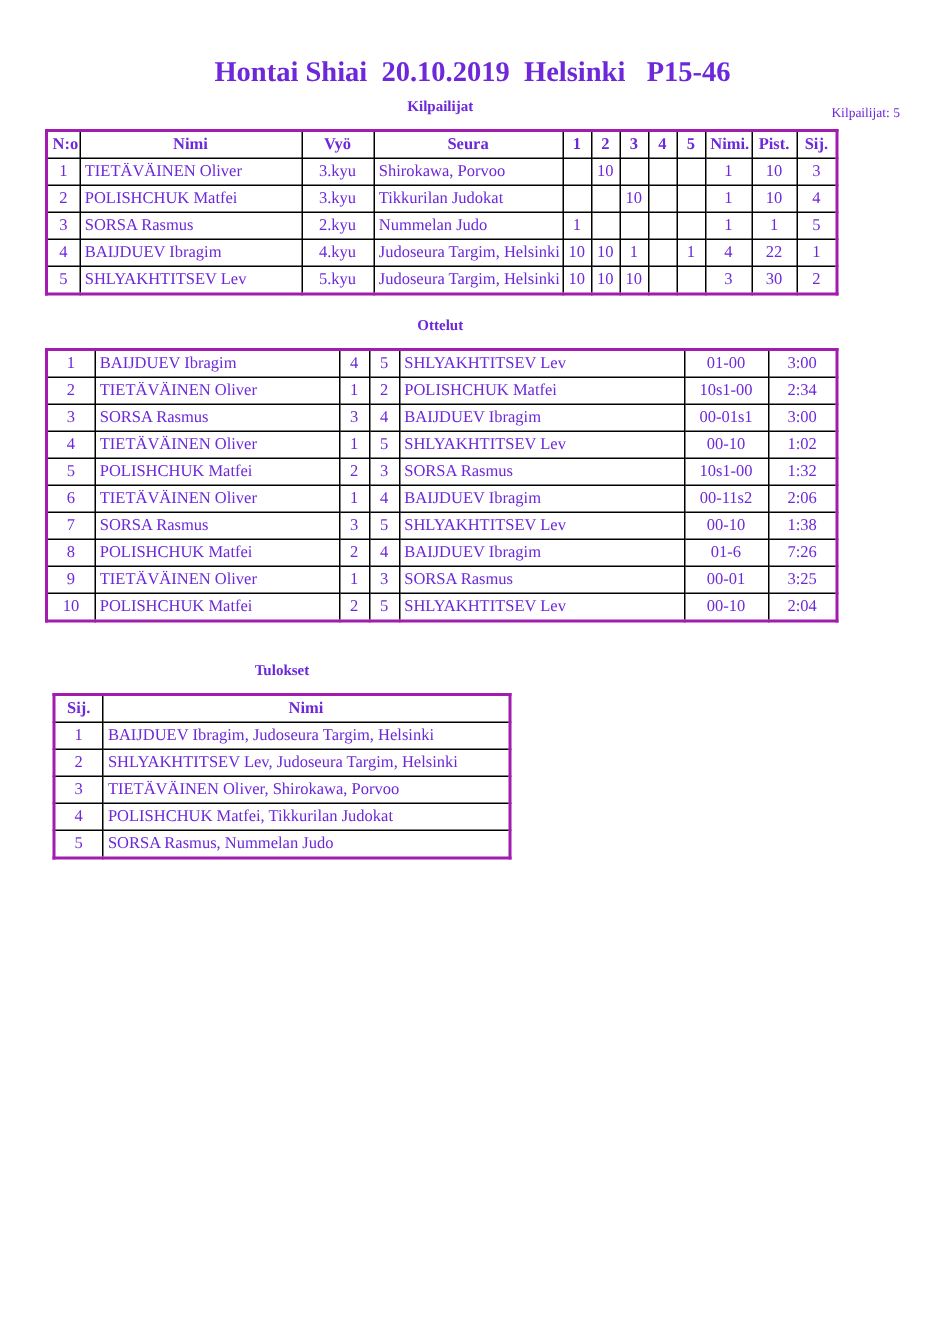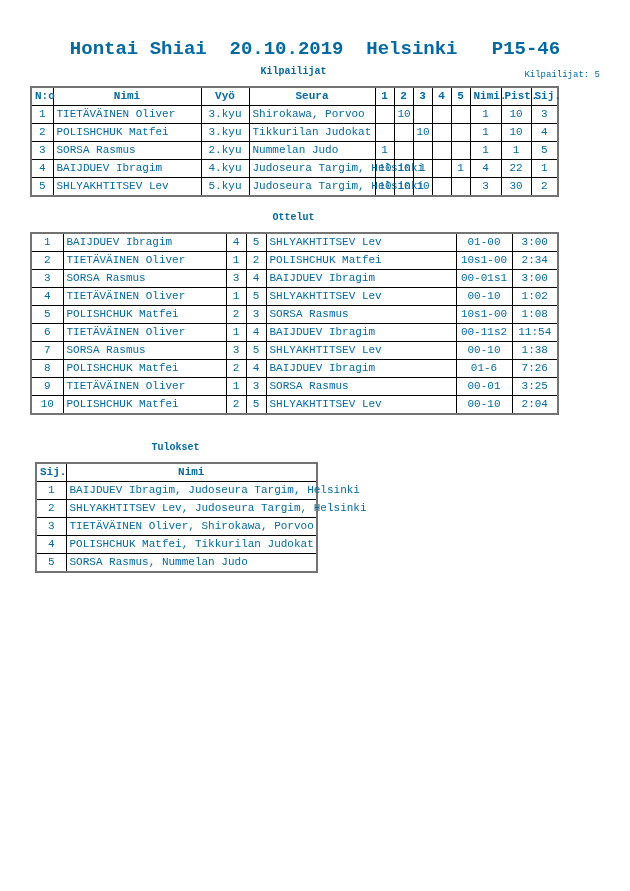--- a/index.html
+++ b/index.html
@@ -2,22 +2,22 @@
 <html><head>
 <meta charset="utf-8">
 <style>
   html, body { margin: 0; padding: 0; }
   body { background: #ffffff; }
   .page {
     position: relative;
     width: 630px;
     height: 891px;
     background: #ffffff;
-    color: #0369a1;
-    font-family: Liberation Mono, monospace;
+    color: #6d28d9;
+    font-family: Liberation Serif, serif;
     overflow: hidden;
   }
   .doc-title {
     position: absolute;
     top: 38px;
     left: 0;
     width: 100%;
     text-align: center;
     font-size: 19px;
     font-weight: bold;
@@ -25,32 +25,32 @@
   }
   .count-label {
     position: absolute;
     top: 70px;
     right: 30px;
     font-size: 9px;
   }
   .section { position: absolute; }
   .sec-competitors { left: 30px; top: 66px; width: 527px; }
   .sec-matches     { left: 30px; top: 212px; width: 527px; }
-  .sec-results     { left: 35px; top: 442px; width: 281px; }
+  .sec-results     { left: 35px; top: 442px; width: 306px; }
   .section-heading {
     font-size: 10px;
     font-weight: bold;
     text-align: center;
     margin-bottom: 9px;
   }
   table.grid {
     border-collapse: collapse;
     table-layout: fixed;
     width: 100%;
-    border: 2px solid #737373;
+    border: 2px solid #a21caf;
   }
   .grid th, .grid td {
     border: 1px solid #000;
     font-size: 11px;
     line-height: 13px;
     padding: 2px 3px;
     white-space: nowrap;
   }
   .grid th { font-weight: bold; text-align: center; }
   .ctr { text-align: center; }
@@ -219,30 +219,30 @@
         <td class="ctr">00-10</td>
         <td class="ctr">1:02</td>
       </tr>
       <tr>
         <td class="ctr">5</td>
         <td class="lft">POLISHCHUK Matfei</td>
         <td class="ctr">2</td>
         <td class="ctr">3</td>
         <td class="lft">SORSA Rasmus</td>
         <td class="ctr">10s1-00</td>
-        <td class="ctr">1:08</td>
+        <td class="ctr">1:32</td>
       </tr>
       <tr>
         <td class="ctr">6</td>
         <td class="lft">TIETÄVÄINEN Oliver</td>
         <td class="ctr">1</td>
         <td class="ctr">4</td>
         <td class="lft">BAIJDUEV Ibragim</td>
         <td class="ctr">00-11s2</td>
-        <td class="ctr">11:54</td>
+        <td class="ctr">2:06</td>
       </tr>
       <tr>
         <td class="ctr">7</td>
         <td class="lft">SORSA Rasmus</td>
         <td class="ctr">3</td>
         <td class="ctr">5</td>
         <td class="lft">SHLYAKHTITSEV Lev</td>
         <td class="ctr">00-10</td>
         <td class="ctr">1:38</td>
       </tr>

